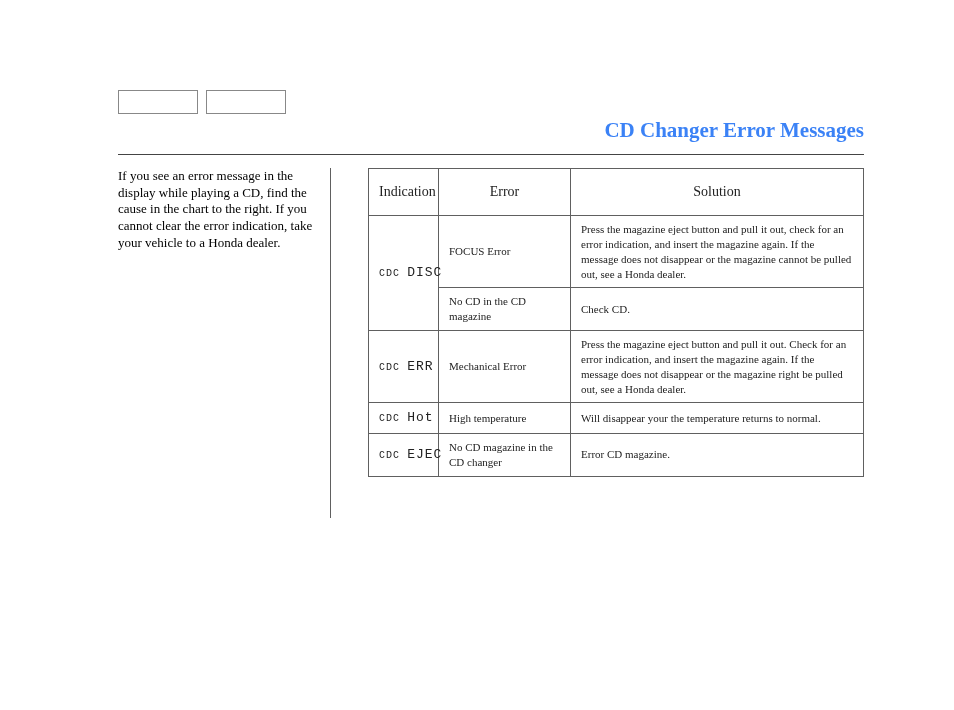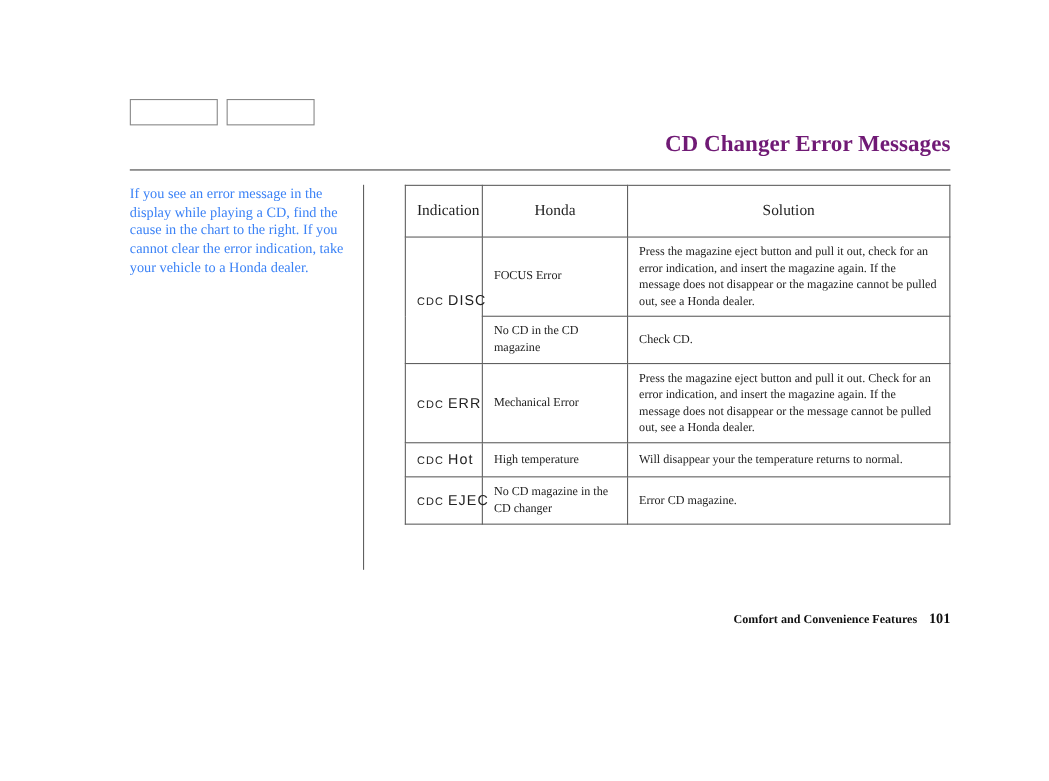--- a/index.html
+++ b/index.html
@@ -31,21 +31,21 @@
     box-sizing: border-box;
     background: #fff;
   }
   .page-title {
     position: absolute;
     right: 90px;
     top: 118px;
     font-family: "Times New Roman", Georgia, serif;
     font-size: 21px;
     font-weight: 700;
-    color: #701a75;
+    color: #3b82f6;
   }
   .title-rule {
     position: absolute;
     left: 118px;
     right: 90px;
     top: 146px;
     border: none;
     border-top: 1px solid #444;
     height: 0;
   }
@@ -57,21 +57,21 @@
     bottom: 130px;
     display: flex;
   }
   .intro-col {
     width: 212px;
     flex: 0 0 212px;
     padding-right: 14px;
     box-sizing: border-box;
     font-size: 13px;
     line-height: 1.28;
-    color: #3b82f6;
+    color: #000000;
   }
   .divider {
     flex: 0 0 1px;
     background: #606060;
     margin-right: 10px;
     height: 350px;
   }
   .table-col {
     flex: 1 1 auto;
     padding-left: 27px;
@@ -94,21 +94,21 @@
     font-family: Georgia, "Times New Roman", serif;
     font-weight: 400;
     font-size: 14px;
     height: 34px;
     vertical-align: middle;
   }
   .col-ind { width: 70px; }
   .col-cause { width: 132px; }
   .col-sol { width: auto; }
   td.ind {
-    font-family: Liberation Sans, sans-serif;
+    font-family: Liberation Mono, monospace;
     font-size: 12px;
     letter-spacing: 0.5px;
     text-align: left;
     white-space: nowrap;
     padding-left: 6px;
     padding-right: 4px;
   }
   td.ind .cdc { font-size: 10px; letter-spacing: 1px; }
   td.ind .code { font-size: 13px; letter-spacing: 1px; }
   .footer {
@@ -145,21 +145,21 @@
     <div class="table-col">
       <table class="err">
         <colgroup>
           <col class="col-ind">
             <col class="col-cause">
             <col class="col-sol">
         </colgroup>
         <thead>
           <tr>
             <th>Indication</th>
-            <th>Honda</th>
+            <th>Error</th>
             <th>Solution</th>
           </tr>
         </thead>
         <tbody>
 
           <tr>
             <td class="ind" rowspan="2">
               <span class="cdc">CDC</span>
               <span class="code">DISC</span>
             </td>
@@ -170,21 +170,21 @@
             <td>No CD in the CD magazine</td>
             <td>Check CD.</td>
           </tr>
 
           <tr>
             <td class="ind">
               <span class="cdc">CDC</span>
               <span class="code">ERR</span>
             </td>
             <td>Mechanical Error</td>
-            <td>Press the magazine eject button and pull it out. Check for an error indication, and insert the magazine again. If the message does not disappear or the message cannot be pulled out, see a Honda dealer.</td>
+            <td>Press the magazine eject button and pull it out. Check for an error indication, and insert the magazine again. If the message does not disappear or the magazine right be pulled out, see a Honda dealer.</td>
           </tr>
 
           <tr>
             <td class="ind">
               <span class="cdc">CDC</span>
               <span class="code">Hot</span>
             </td>
             <td>High temperature</td>
             <td>Will disappear your the temperature returns to normal.</td>
           </tr>
@@ -197,18 +197,14 @@
             <td>No CD magazine in the CD changer</td>
             <td>Error CD magazine.</td>
           </tr>
 
         </tbody>
       </table>
     </div>
 
   </div>
 
-  <div class="footer">
-    <span class="section">Comfort and Convenience Features</span>
-    <span class="pg">101</span>
-  </div>
 
 </div>
 
 </body></html>

